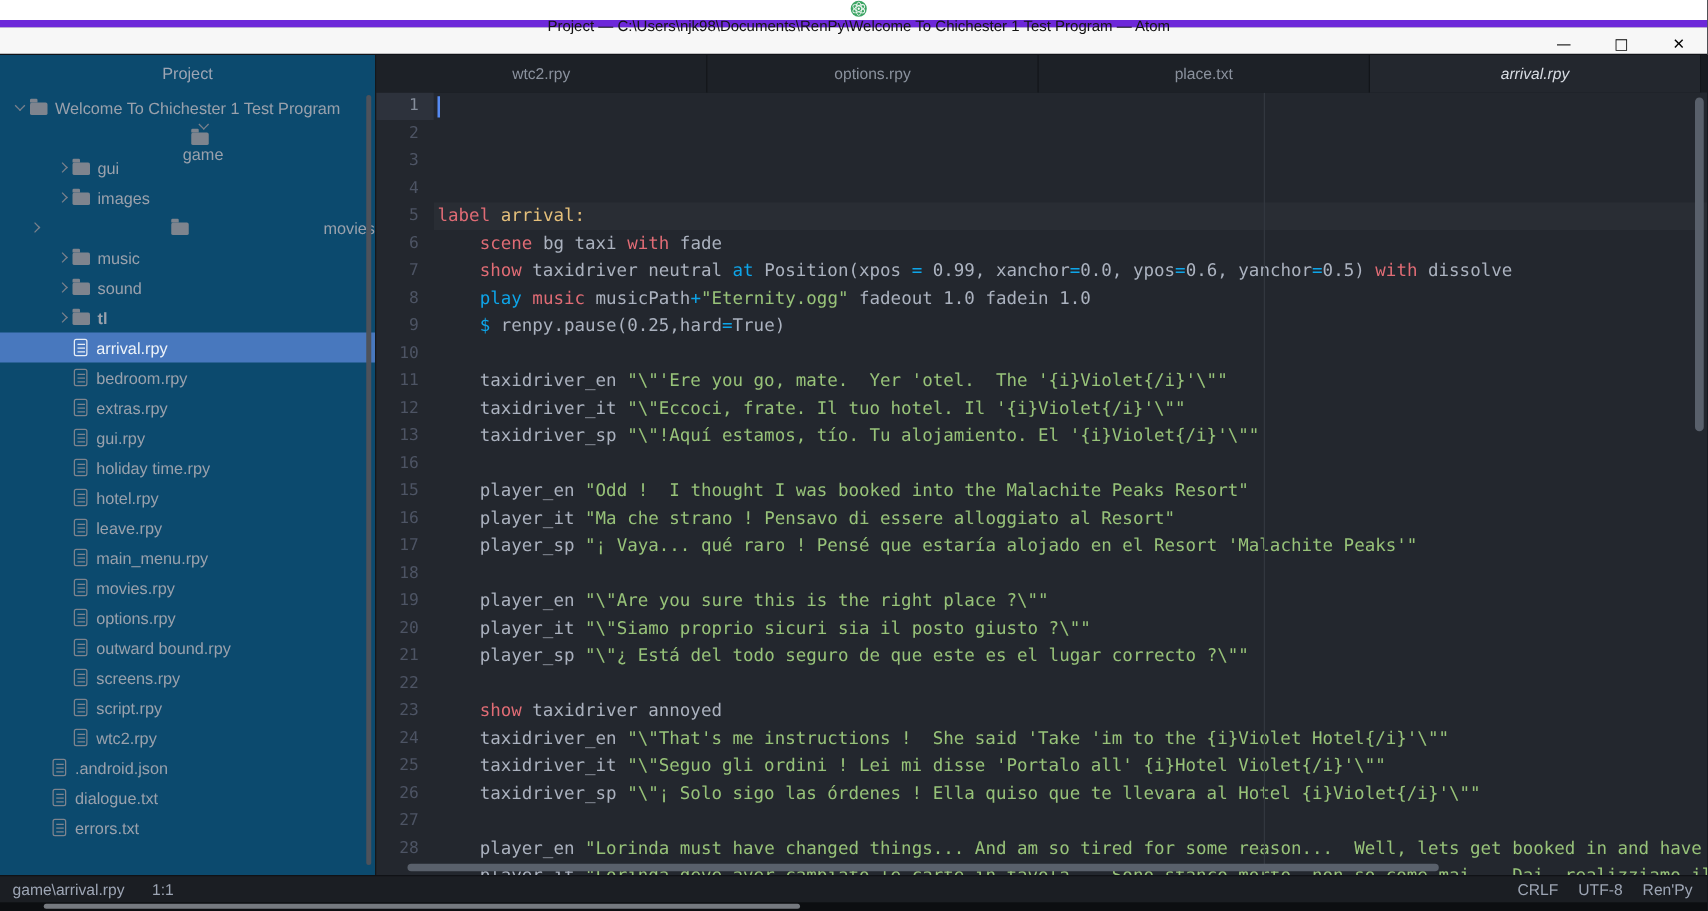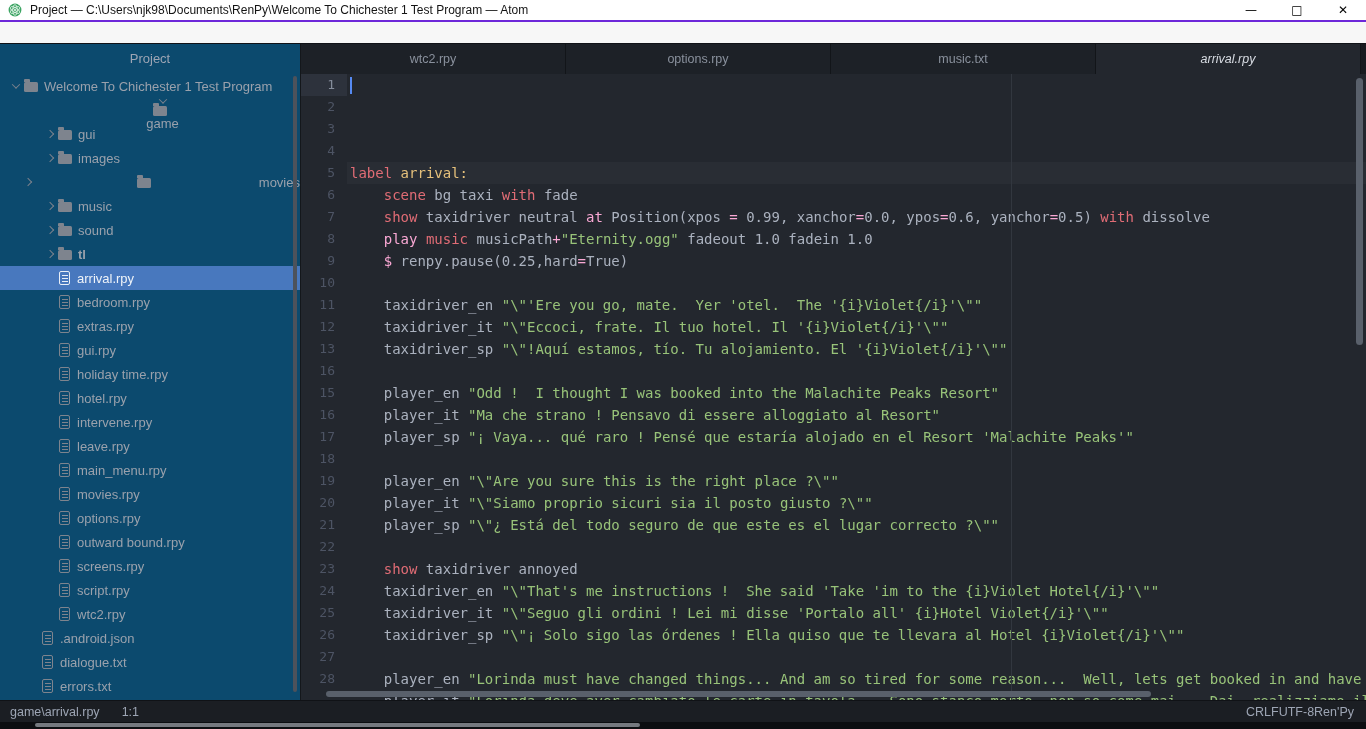--- a/index.html
+++ b/index.html
@@ -1,20 +1,20 @@
 <!DOCTYPE html>
 <html><head>
 <meta charset="utf-8">
 <style>
   * { box-sizing: border-box; margin: 0; padding: 0; }
   html,body { width:1366px; height:729px; overflow:hidden; background:#111318;
               font-family:"Liberation Sans", sans-serif; }
 
   
-  .titlebar { height:22px; background:#ffffff; display:flex; align-items:center; border-bottom:2px solid #6d28d9; }
+  .titlebar { height:22px; background:#ffffff; display:flex; align-items:center; border-bottom:6px solid #6d28d9;flex-direction:column; }
   .atom-logo { margin-left:8px; display:flex; align-items:center; }
   .title-text { margin-left:8px; font-size:12px; color:#141414; white-space:nowrap; }
   .win-controls { margin-left:auto; display:flex; height:100%; }
   .win-btn { width:46px; height:100%; display:flex; align-items:center; justify-content:center;
              font-size:12px; color:#000; font-family:"DejaVu Sans", sans-serif; }
 
   
   .menubar { height:22px; background:#f7f7f7; display:flex; align-items:center;
              font-size:12.5px; color:#111; border-bottom:1px solid #111318; }
   .menu-item { padding:0 9px; white-space:nowrap;margin-top:45px; }
@@ -58,36 +58,36 @@
   .editor { flex:1; display:flex; position:relative; overflow:hidden; }
   .gutter { width:46px; flex:none; font-family:"DejaVu Sans Mono", monospace; font-size:13px;
             color:#4d5464; text-align:right; }
   .gutter .ln { height:22px; line-height:22px; padding-right:12px; }
   .gutter .ln.active { background:#2d323c; color:#858d9b; }
   .code { flex:1; min-width:0; position:relative; font-family:"DejaVu Sans Mono", monospace;
           font-size:14px; line-height:22px; white-space:pre; color:#abb2bf; overflow:hidden; }
   .code-line { height:22px; padding-left:3px; }
   .code-line.active { background:rgba(255,255,255,0.03); }
   .tk-k { color:#e06c75; }
-  .tk-o { color:#f9a8d4;text-align:right; }
+  .tk-o { color:#0ea5e9;text-align:right; }
   .tk-y { color:#e5c07b; }
   .tk-s { color:#98c379; }
   .tk-t { color:#abb2bf; }
   .wrap-guide { position:absolute; top:0; bottom:0; left:664px; width:1px; background:#32373f; }
   .text-cursor { position:absolute; top:3px; left:3px; width:2px; height:17px; background:#568af2; }
   .v-scrollbar { position:absolute; top:4px; right:3px; width:7px; height:267px;
                  background:#59606b; border-radius:4px; }
   .h-scrollbar { position:absolute; bottom:3px; left:25px; width:825px; height:6px;
                  background:#59606b; border-radius:3px; }
 
   
   .statusbar { height:22px; background:#1b1e23; border-top:1px solid #101216; display:flex;
                align-items:center; font-size:12.5px; color:#9da5b4; }
   .status-left { display:flex; align-items:center; margin-left:10px; gap:22px; }
-  .status-right { margin-left:auto; margin-right:12px; display:flex; align-items:center; }
+  .status-right { margin-left:auto; margin-right:12px; display:flex; align-items:center; gap:16px; }
 
   
   .bottom-strip { height:7px; background:#0c0e11; position:relative; }
   .bottom-bar { position:absolute; left:35px; top:1px; width:605px; height:4px;
                 background:#75797f; border-radius:2px; }
 </style>
 </head>
 <body>
 
 <div class="titlebar">
@@ -206,25 +206,20 @@
           <span>holiday time.rpy</span>
         </div>
         <div class="tree-row" style="padding-left: 42px;">
           <span class="chev-slot"></span>
           <span class="icon-file"></span>
           <span>hotel.rpy</span>
         </div>
         <div class="tree-row" style="padding-left: 42px;">
           <span class="chev-slot"></span>
           <span class="icon-file"></span>
-          <span>intervene.rpy</span>
-        </div>
-        <div class="tree-row" style="padding-left: 42px;">
-          <span class="chev-slot"></span>
-          <span class="icon-file"></span>
           <span>leave.rpy</span>
         </div>
         <div class="tree-row" style="padding-left: 42px;">
           <span class="chev-slot"></span>
           <span class="icon-file"></span>
           <span>main_menu.rpy</span>
         </div>
         <div class="tree-row" style="padding-left: 42px;">
           <span class="chev-slot"></span>
           <span class="icon-file"></span>
@@ -276,21 +271,21 @@
 
   <div class="editor-pane">
     <div class="tabbar">
         <div class="tab">
           <span>wtc2.rpy</span>
         </div>
         <div class="tab">
           <span>options.rpy</span>
         </div>
         <div class="tab">
-          <span>music.txt</span>
+          <span>place.txt</span>
         </div>
         <div class="tab active">
           <span>arrival.rpy</span>
         </div>
       </div>
     <div class="editor">
       <div class="gutter">
           <div class="ln active">1</div>
           <div class="ln">2</div>
           <div class="ln">3</div>

